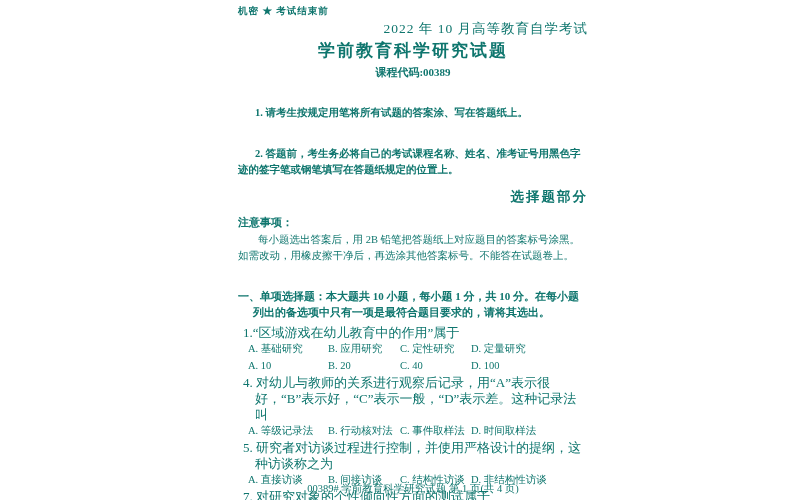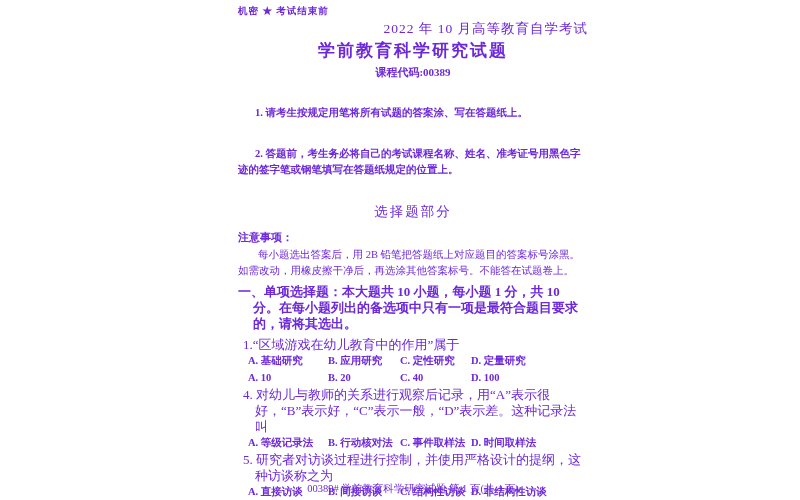--- a/index.html
+++ b/index.html
@@ -7,21 +7,21 @@
     padding: 0;
     background: #ffffff;
   }
   .canvas {
     position: relative;
     width: 800px;
     height: 500px;
     background: #ffffff;
     overflow: hidden;
     font-family: "Liberation Serif", "DejaVu Serif", serif;
-    color: #6d28d9;
+    color: #0f766e;
   }
   .sheet {
     position: absolute;
     left: 238px;
     top: 0;
     width: 350px;
     height: 500px;
   }
   .security {
     font-size: 9.5px;
@@ -54,61 +54,60 @@
   }
   .instr-block { margin-top: 7px; }
   .instr {
     font-size: 10.5px;
     font-weight: bold;
     line-height: 16px;
     text-indent: 17px;
     margin-top: 25px;
   }
   .section-title {
-    text-align: center;
+    text-align: right;
     font-size: 13.5px;
-    font-weight: normal;
+    font-weight: bold;
     line-height: 18px;
-    margin-top: 25px;
+    margin-top: 10px;
     letter-spacing: 2px;
   }
   .notes-h {
     font-size: 11px;
     font-weight: bold;
     line-height: 15px;
     margin-top: 9px;
   }
   .notes-b {
     font-size: 10.5px;
     line-height: 16px;
     text-indent: 20px;
     margin-top: 2px;
   }
   .part {
-    font-size: 13px;
+    font-size: 11px;
     font-weight: bold;
     line-height: 16px;
-    margin-top: 5px;
+    margin-top: 24px;
     padding-left: 15px;
     text-indent: -15px;
   }
   .questions { margin-top: 5px; }
   .q { margin-top: 1px; }
   .q-stem {
     font-size: 13px;
     line-height: 16px;
     padding-left: 17px;
     text-indent: -12px;
   }
   .opts {
     display: flex;
     margin-left: 10px;
     font-size: 10.5px;
     line-height: 16px;
-    font-weight: bold;
   }
   .opt { white-space: nowrap; overflow: visible; }
   .opt-a { width: 80px; }
   .opt-b { width: 72px; }
   .opt-c { width: 71px; }
   .opt-d { flex: 1; }
   .footer {
     position: absolute;
     left: 0;
     right: 0;

